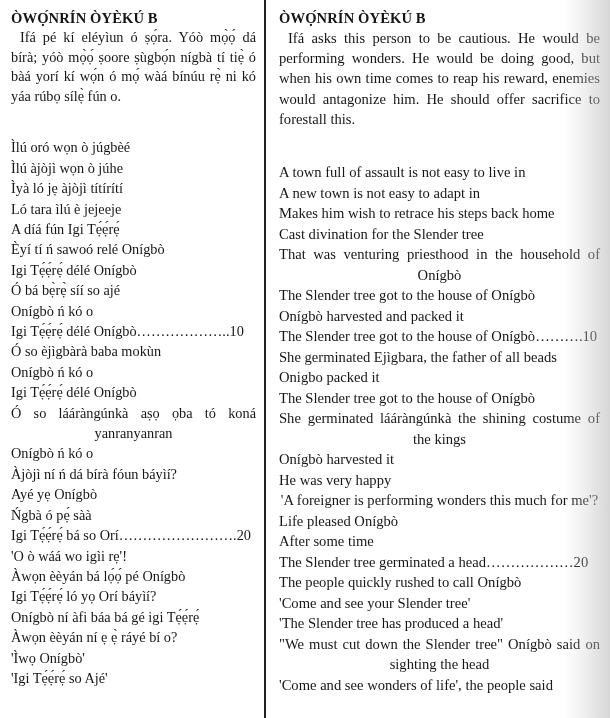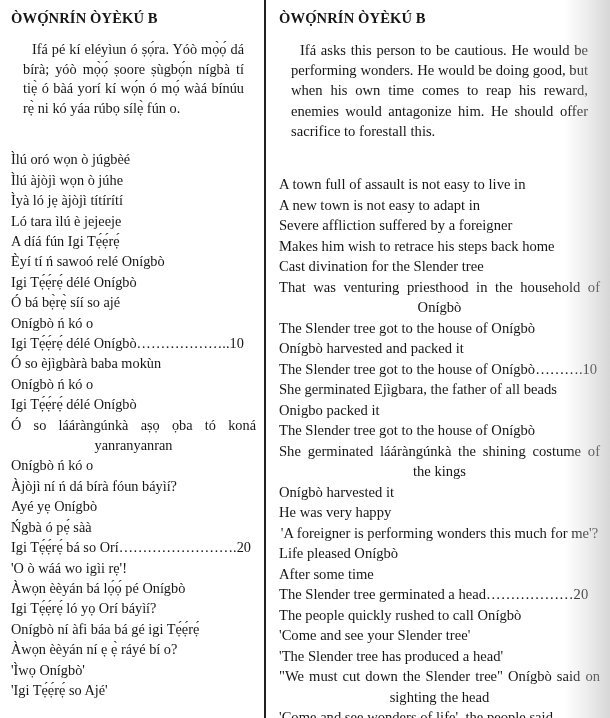--- a/index.html
+++ b/index.html
@@ -61,21 +61,21 @@
     letter-spacing: 0.1px;
     margin: 0 0 0 0;
     white-space: nowrap;
   }
 
   .intro {
     font-size: 14.3px;
     line-height: 19.6px;
     text-align: justify;
     text-indent: 9px;
-    margin: 12px;
+    margin: 0;
     hyphens: none;
   }
   #col-english .intro {
     font-size: 14.6px;
     line-height: 20.2px;
   }
 
   .verse {
     margin: 0;
     padding: 0;
@@ -137,21 +137,20 @@
         <li>'Igi Tẹ́ẹ́rẹ́ so Ajé'</li>
       </ul>
   </div>
 
   <div class="column" id="col-english">
     <h1 class="section-title">ÒWỌ́NRÍN ÒYÈKÚ  B</h1>
     <p class="intro">Ifá asks this person to be cautious. He would be performing wonders. He would be doing good, but when his own time comes to reap his reward, enemies would antagonize him. He should offer sacrifice to forestall this.</p>
     <ul class="verse">
         <li>A town full of assault is not easy to live in</li>
         <li>A new town is not easy to adapt in</li>
-        <li>Severe affliction suffered by a foreigner</li>
         <li>Makes him wish to retrace his steps back home</li>
         <li>Cast divination for the Slender tree</li>
         <li class="wrapped">That was venturing priesthood in the household of Onígbò</li>
         <li>The Slender tree got to the house of Onígbò</li>
         <li>Onígbò harvested and packed it</li>
         <li>The Slender tree got to the house of Onígbò……….10</li>
         <li>She germinated Ejìgbara, the father of all beads</li>
         <li>Onigbo packed it</li>
         <li>The Slender tree got to the house of Onígbò</li>
         <li class="wrapped">She germinated lááràngúnkà the shining costume of the kings</li>

